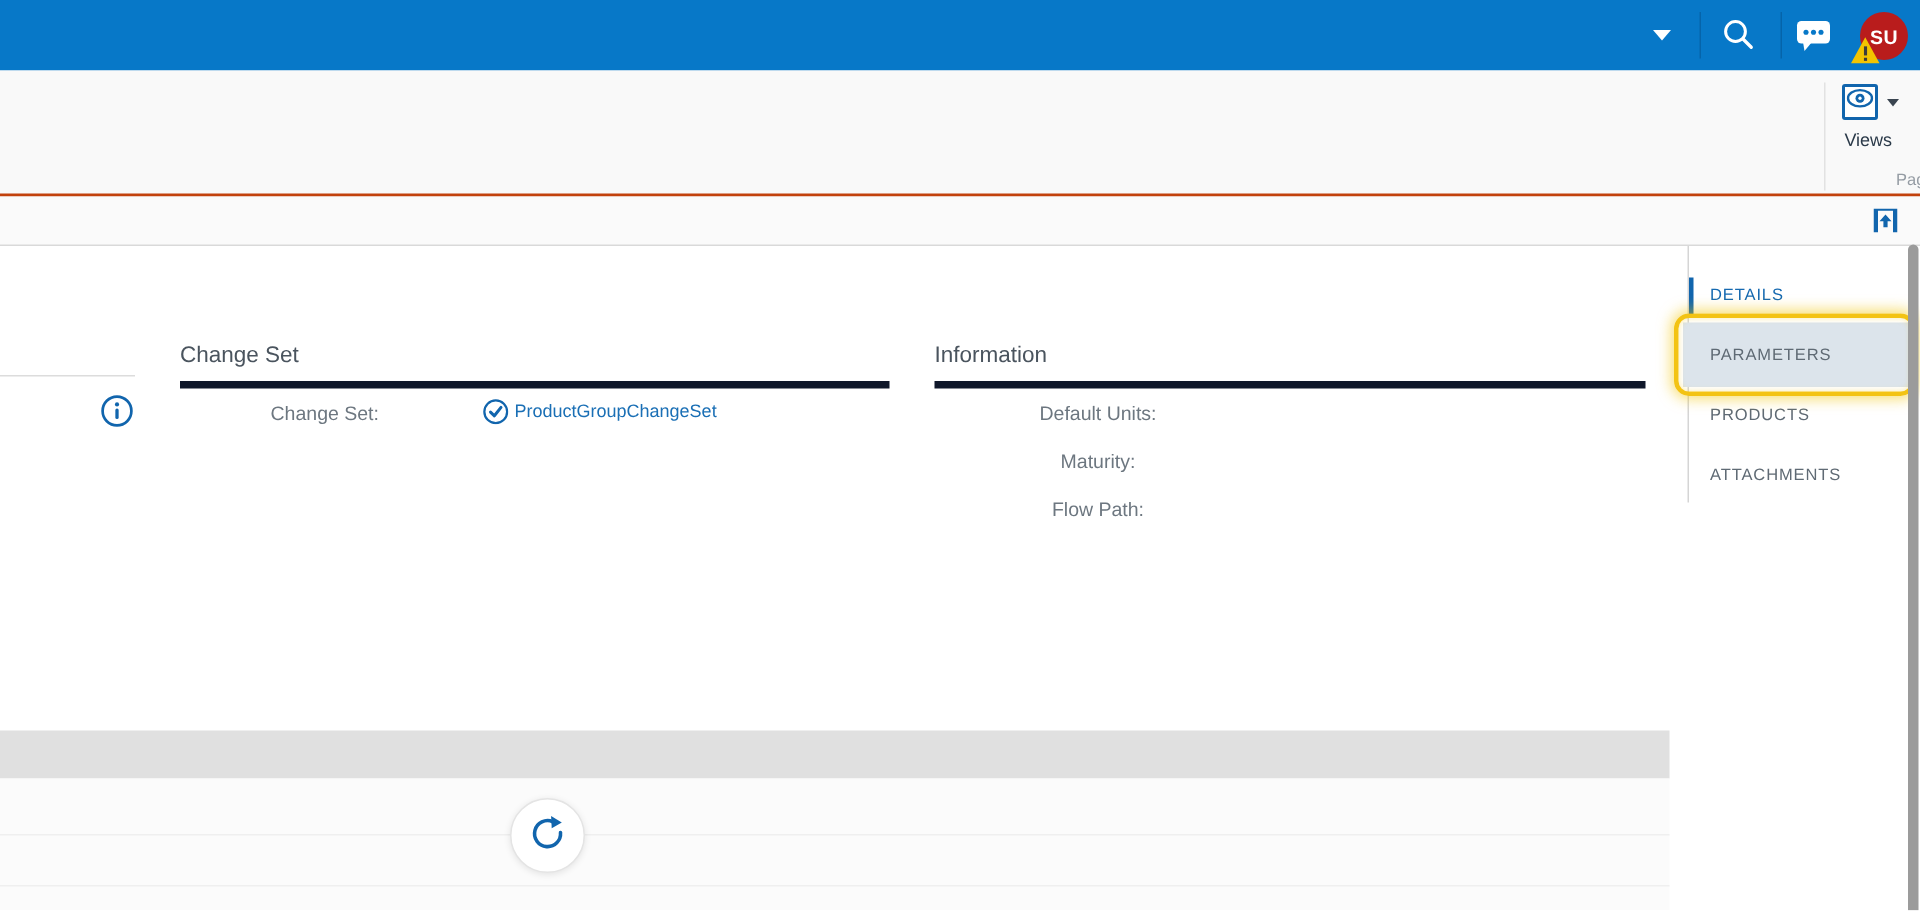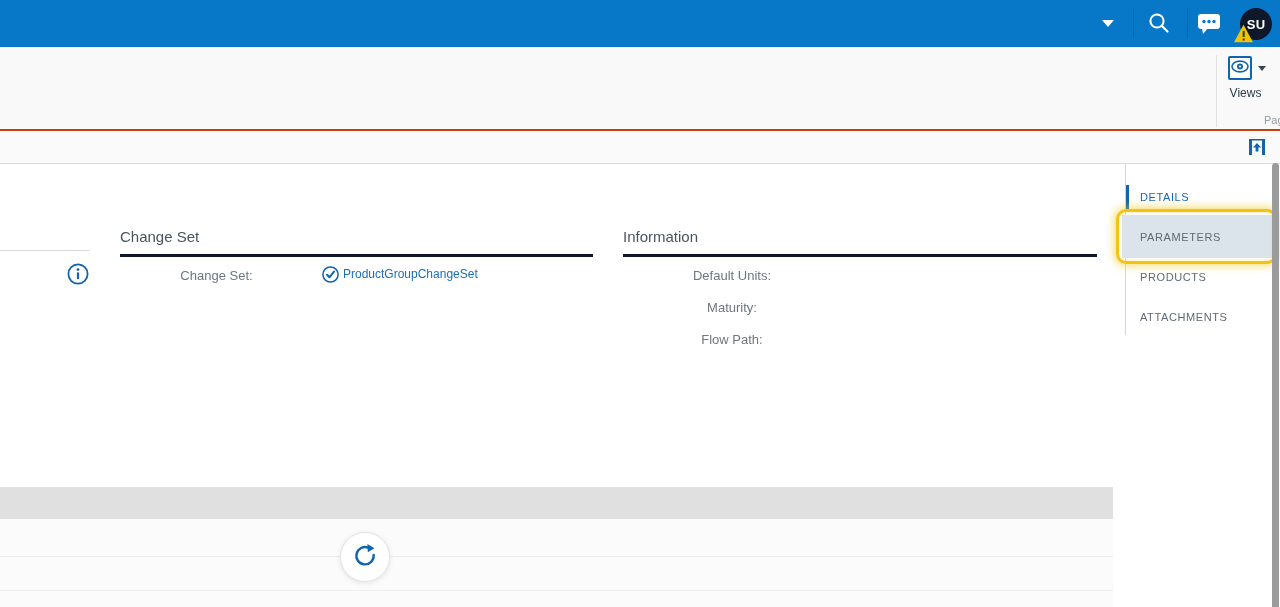--- a/index.html
+++ b/index.html
@@ -10,42 +10,42 @@
     background:#ffffff; overflow:hidden;
   }
   
   .topbar { position:absolute; left:0; top:0; width:1280px; height:47px; background:#0778c8; }
   .tb-divider { position:absolute; top:8px; width:1px; height:31px; background:rgba(0,40,80,0.25); }
   .tb-caret { position:absolute; left:1102px; top:20px; width:0; height:0;
     border-left:6px solid transparent; border-right:6px solid transparent; border-top:7px solid #ffffff; }
   .tb-search { position:absolute; left:1147px; top:11px; width:24px; height:24px; }
   .tb-chat { position:absolute; left:1197px; top:13px; width:25px; height:22px; }
   .avatar { position:absolute; left:1240px; top:8px; width:32px; height:32px; border-radius:50%;
-    background:#0f172a; color:#fff; font-size:13px; font-weight:600;
+    background:#b91c1c; color:#fff; font-size:13px; font-weight:600;
     display:flex; align-items:center; justify-content:center; letter-spacing:0.3px;text-align:center; }
   .warn { position:absolute; left:1233px; top:24px; width:21px; height:19px; }
   
   .ribbon { position:absolute; left:0; top:47px; width:1280px; height:84px; background:#f9f9f9; border-bottom:2px solid #c2410c; }
   .ribbon-group-divider { position:absolute; left:1216px; top:8px; width:1px; height:72px; background:#e2e2e2; }
   .views-btn { position:absolute; left:1228px; top:9px; width:24px; height:24px; background:#ffffff;
     border:2px solid #1165ad; border-radius:2px; display:flex; align-items:center; justify-content:center; }
   .views-caret { position:absolute; left:1258px; top:19px; width:0; height:0;
     border-left:4px solid transparent; border-right:4px solid transparent; border-top:5px solid #3a4550; }
   .views-label { position:absolute; left:1218px; top:39px; width:55px; text-align:center;
     font-size:12px; color:#2b3a49; }
   .page-label { position:absolute; left:1218px; top:67px; width:55px; text-align:center;
     font-size:11px; color:#959ca4;padding-left:46px; }
   
   .toolbar2 { position:absolute; left:0; top:131px; width:1280px; height:33px; background:#fafafa; border-bottom:1px solid #d9d9d9; }
   .popout { position:absolute; left:1249px; top:8px; width:16px; height:16px; }
   
   .content { position:absolute; left:0; top:164px; width:1280px; height:443px; background:#ffffff; }
   .left-rule { position:absolute; left:0; top:86px; width:90px; height:1px; background:#dcdcdc; }
   .info-icon { position:absolute; left:67px; top:99px; width:22px; height:22px; }
-  .section-title { position:absolute; font-size:15px; color:#4a545e; padding-bottom:9px; border-bottom:3px solid #0f172a; }
+  .section-title { position:absolute; font-size:15px; color:#4a545e; padding-bottom:9px; border-bottom:5px solid #0f172a; }
   .st-changeset { left:120px; top:64px; width:473px; }
   .st-information { left:623px; top:64px; width:474px; }
   .field-label { position:absolute; font-size:13px; color:#6d7780; text-align:center; }
   .cs-label { left:120px; top:104px; width:193px; }
   .check-icon { position:absolute; left:322px; top:102px; width:17px; height:17px; }
   .cs-link { position:absolute; left:343px; top:103px; font-size:12px; color:#1a6fb5; cursor:pointer; text-decoration:none; }
   .inf-label-0 { left:623px; top:104px; width:218px; }
   .inf-label-1 { left:623px; top:136px; width:218px; }
   .inf-label-2 { left:623px; top:168px; width:218px; }
   

